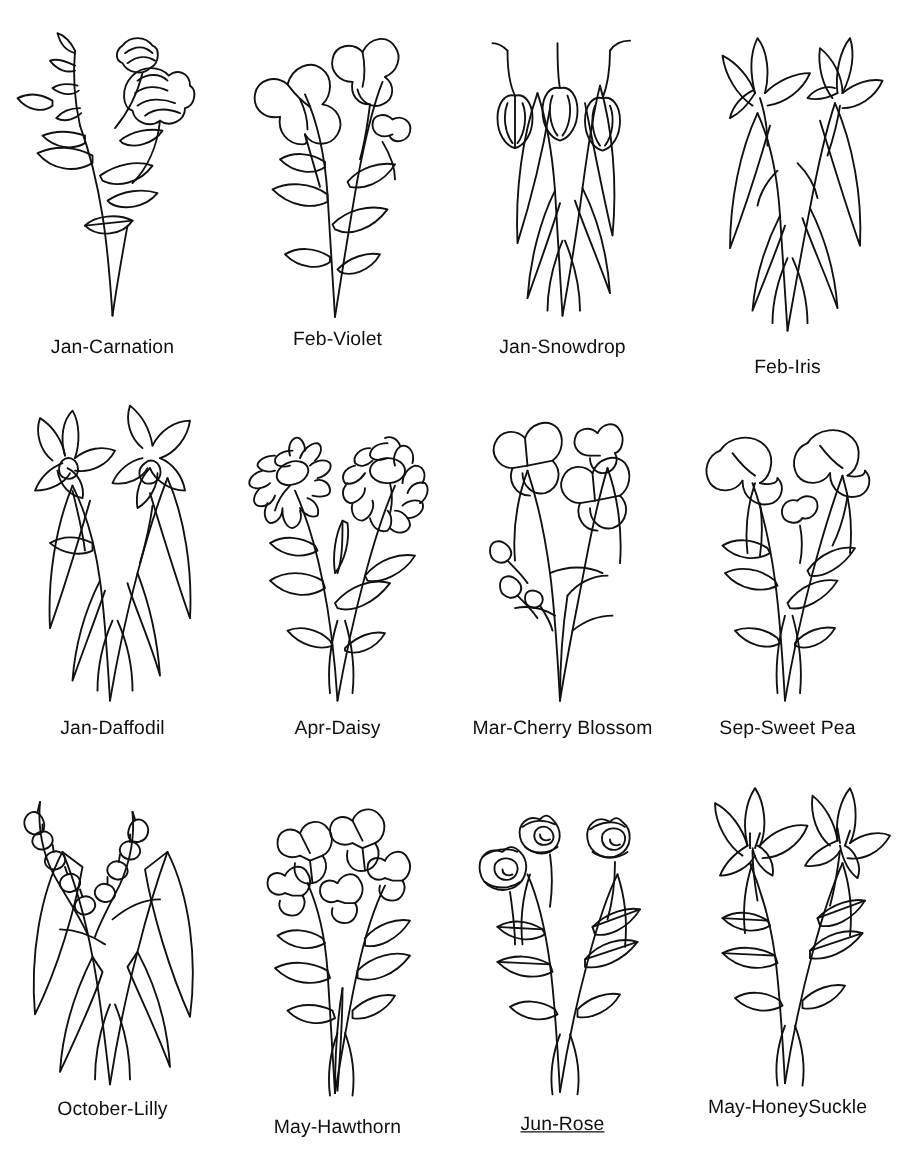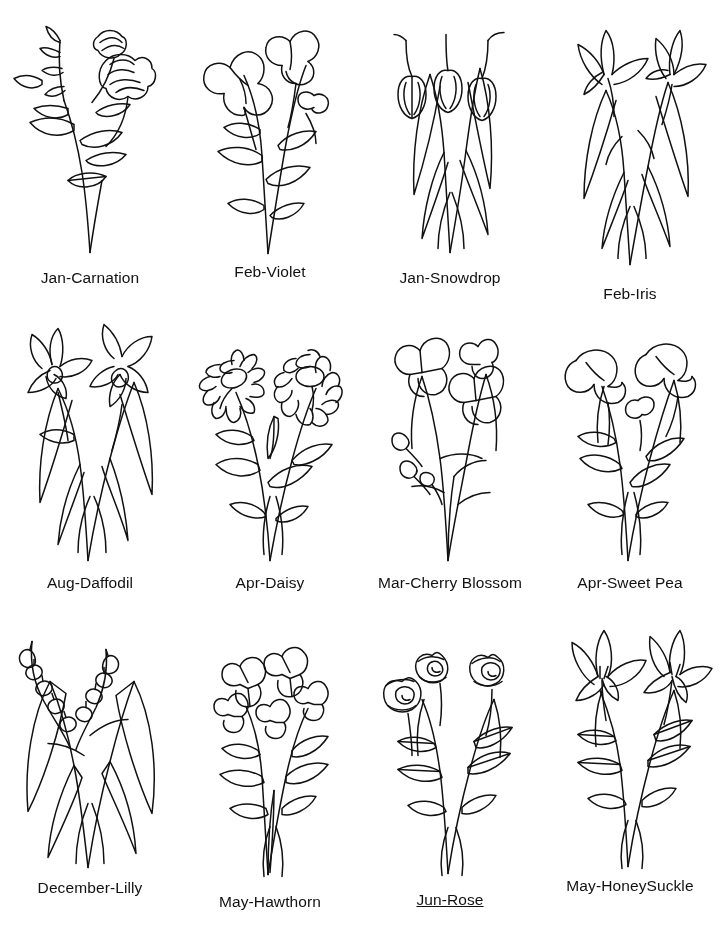--- a/index.html
+++ b/index.html
@@ -238,21 +238,21 @@
 
           <path d="M56 72 C42 106 36 148 38 186 C50 152 62 112 70 84"></path>
           <path d="M132 66 C146 98 152 140 150 178 C138 144 126 104 118 78"></path>
           <path d="M78 148 C66 172 58 200 56 228 C66 200 76 174 82 156"></path>
           <path d="M108 142 C118 168 124 196 126 224 C118 196 106 170 100 150"></path>
           <path d="M88 180 C80 198 76 216 76 236"></path>
           <path d="M92 180 C100 198 104 216 104 236"></path>
           <path d="M72 118 C60 112 48 112 38 118 C50 128 64 128 72 124 Z"></path>
         </svg>
       </div>
-      <div class="label">Aug-Daffodil</div>
+      <div class="label">Jan-Daffodil</div>
     </div>
 
     <div class="cell row2 r2c3">
       <div class="art">
         <svg viewBox="0 0 176 250" fill="none" stroke="#111111" stroke-width="1.5" stroke-linecap="round" stroke-linejoin="round">
           <path d="M88 244 C86 212 82 178 76 148 C70 118 62 94 54 76"></path>
           <path d="M88 244 C94 210 102 174 110 144 C118 114 126 90 134 72"></path>
 
           <path d="M50 72 C44 78 40 84 38 92"></path>
           <g>
@@ -378,21 +378,21 @@
           <path d="M72 122 C60 114 46 114 36 120 C48 132 64 132 74 126 Z"></path>
           <path d="M104 140 C114 126 130 120 142 122 C132 138 116 146 106 144 Z"></path>
           <path d="M80 194 C70 186 56 184 46 188 C56 200 72 204 82 198 Z"></path>
           <path d="M94 198 C102 188 116 184 126 186 C118 200 102 204 94 200 Z"></path>
           <path d="M86 176 C80 198 78 218 80 238"></path>
           <path d="M92 176 C98 198 100 218 98 238"></path>
           <path d="M62 70 C56 88 54 108 56 126"></path>
           <path d="M132 64 C138 84 140 106 138 126"></path>
         </svg>
       </div>
-      <div class="label">Apr-Sweet Pea</div>
+      <div class="label">Sep-Sweet Pea</div>
     </div>
 
     <div class="cell row3 r3c1">
       <div class="art">
         <svg viewBox="0 0 176 260" fill="none" stroke="#111111" stroke-width="1.5" stroke-linecap="round" stroke-linejoin="round">
           <path d="M86 252 C82 216 78 180 72 150 C66 118 58 90 48 66"></path>
           <path d="M86 252 C92 214 100 176 108 146 C116 114 124 88 132 66"></path>
 
           <path d="M30 26 C28 46 32 68 42 86 C52 104 62 118 68 132"></path>
           <g>
@@ -423,21 +423,21 @@
           <path d="M48 66 C30 100 22 150 26 196 C44 160 58 112 64 78 Z"></path>
           <path d="M132 66 C150 102 156 152 150 198 C134 162 120 116 114 80 Z"></path>
           <path d="M72 150 C58 178 48 210 46 242 C60 212 74 182 80 162 Z"></path>
           <path d="M108 146 C122 172 132 204 134 238 C122 206 108 178 100 158 Z"></path>
           <path d="M86 188 C78 208 74 226 74 248"></path>
           <path d="M90 188 C98 208 102 226 102 248"></path>
           <path d="M88 120 C100 110 114 104 126 104"></path>
           <path d="M82 140 C70 132 58 128 46 128"></path>
         </svg>
       </div>
-      <div class="label">December-Lilly</div>
+      <div class="label">October-Lilly</div>
     </div>
 
     <div class="cell row3 r3c2">
       <div class="art">
         <svg viewBox="0 0 176 260" fill="none" stroke="#111111" stroke-width="1.5" stroke-linecap="round" stroke-linejoin="round">
           <path d="M86 252 C84 216 82 182 80 154 C78 126 72 102 64 84"></path>
           <path d="M86 252 C92 216 98 182 104 154 C110 126 118 102 126 86"></path>
           <path d="M86 252 C86 220 88 192 92 168"></path>
 
           <g>

